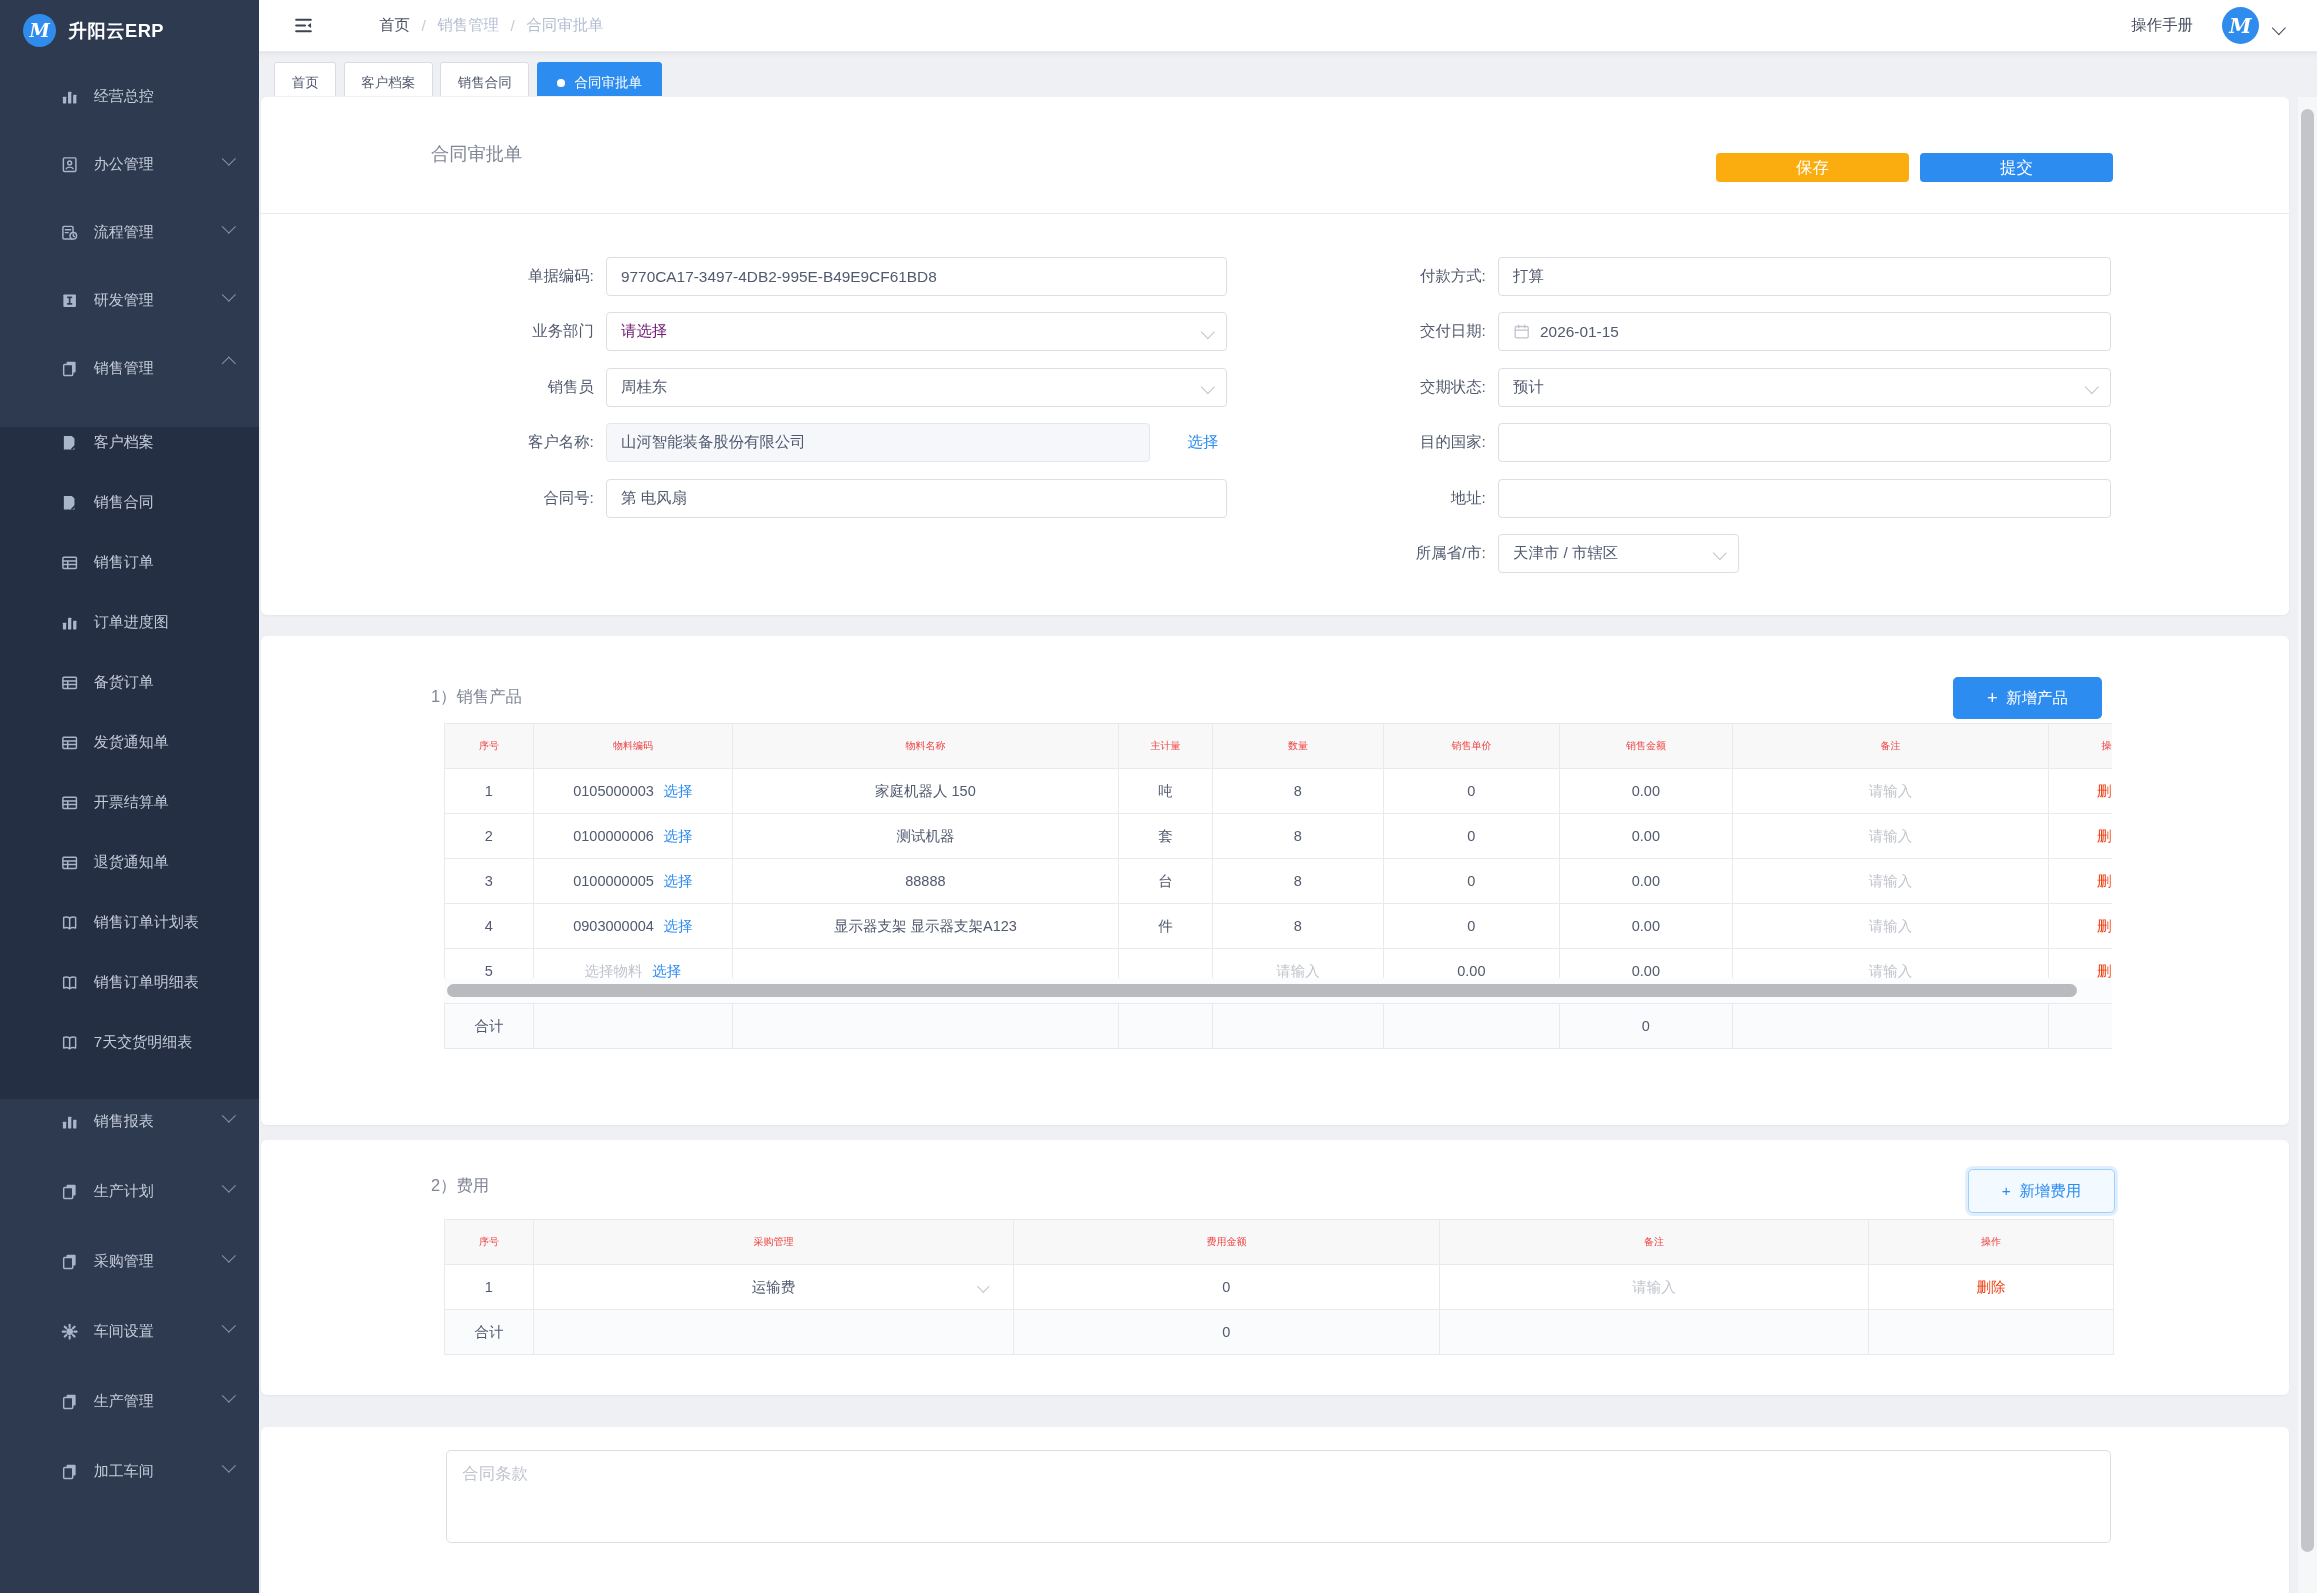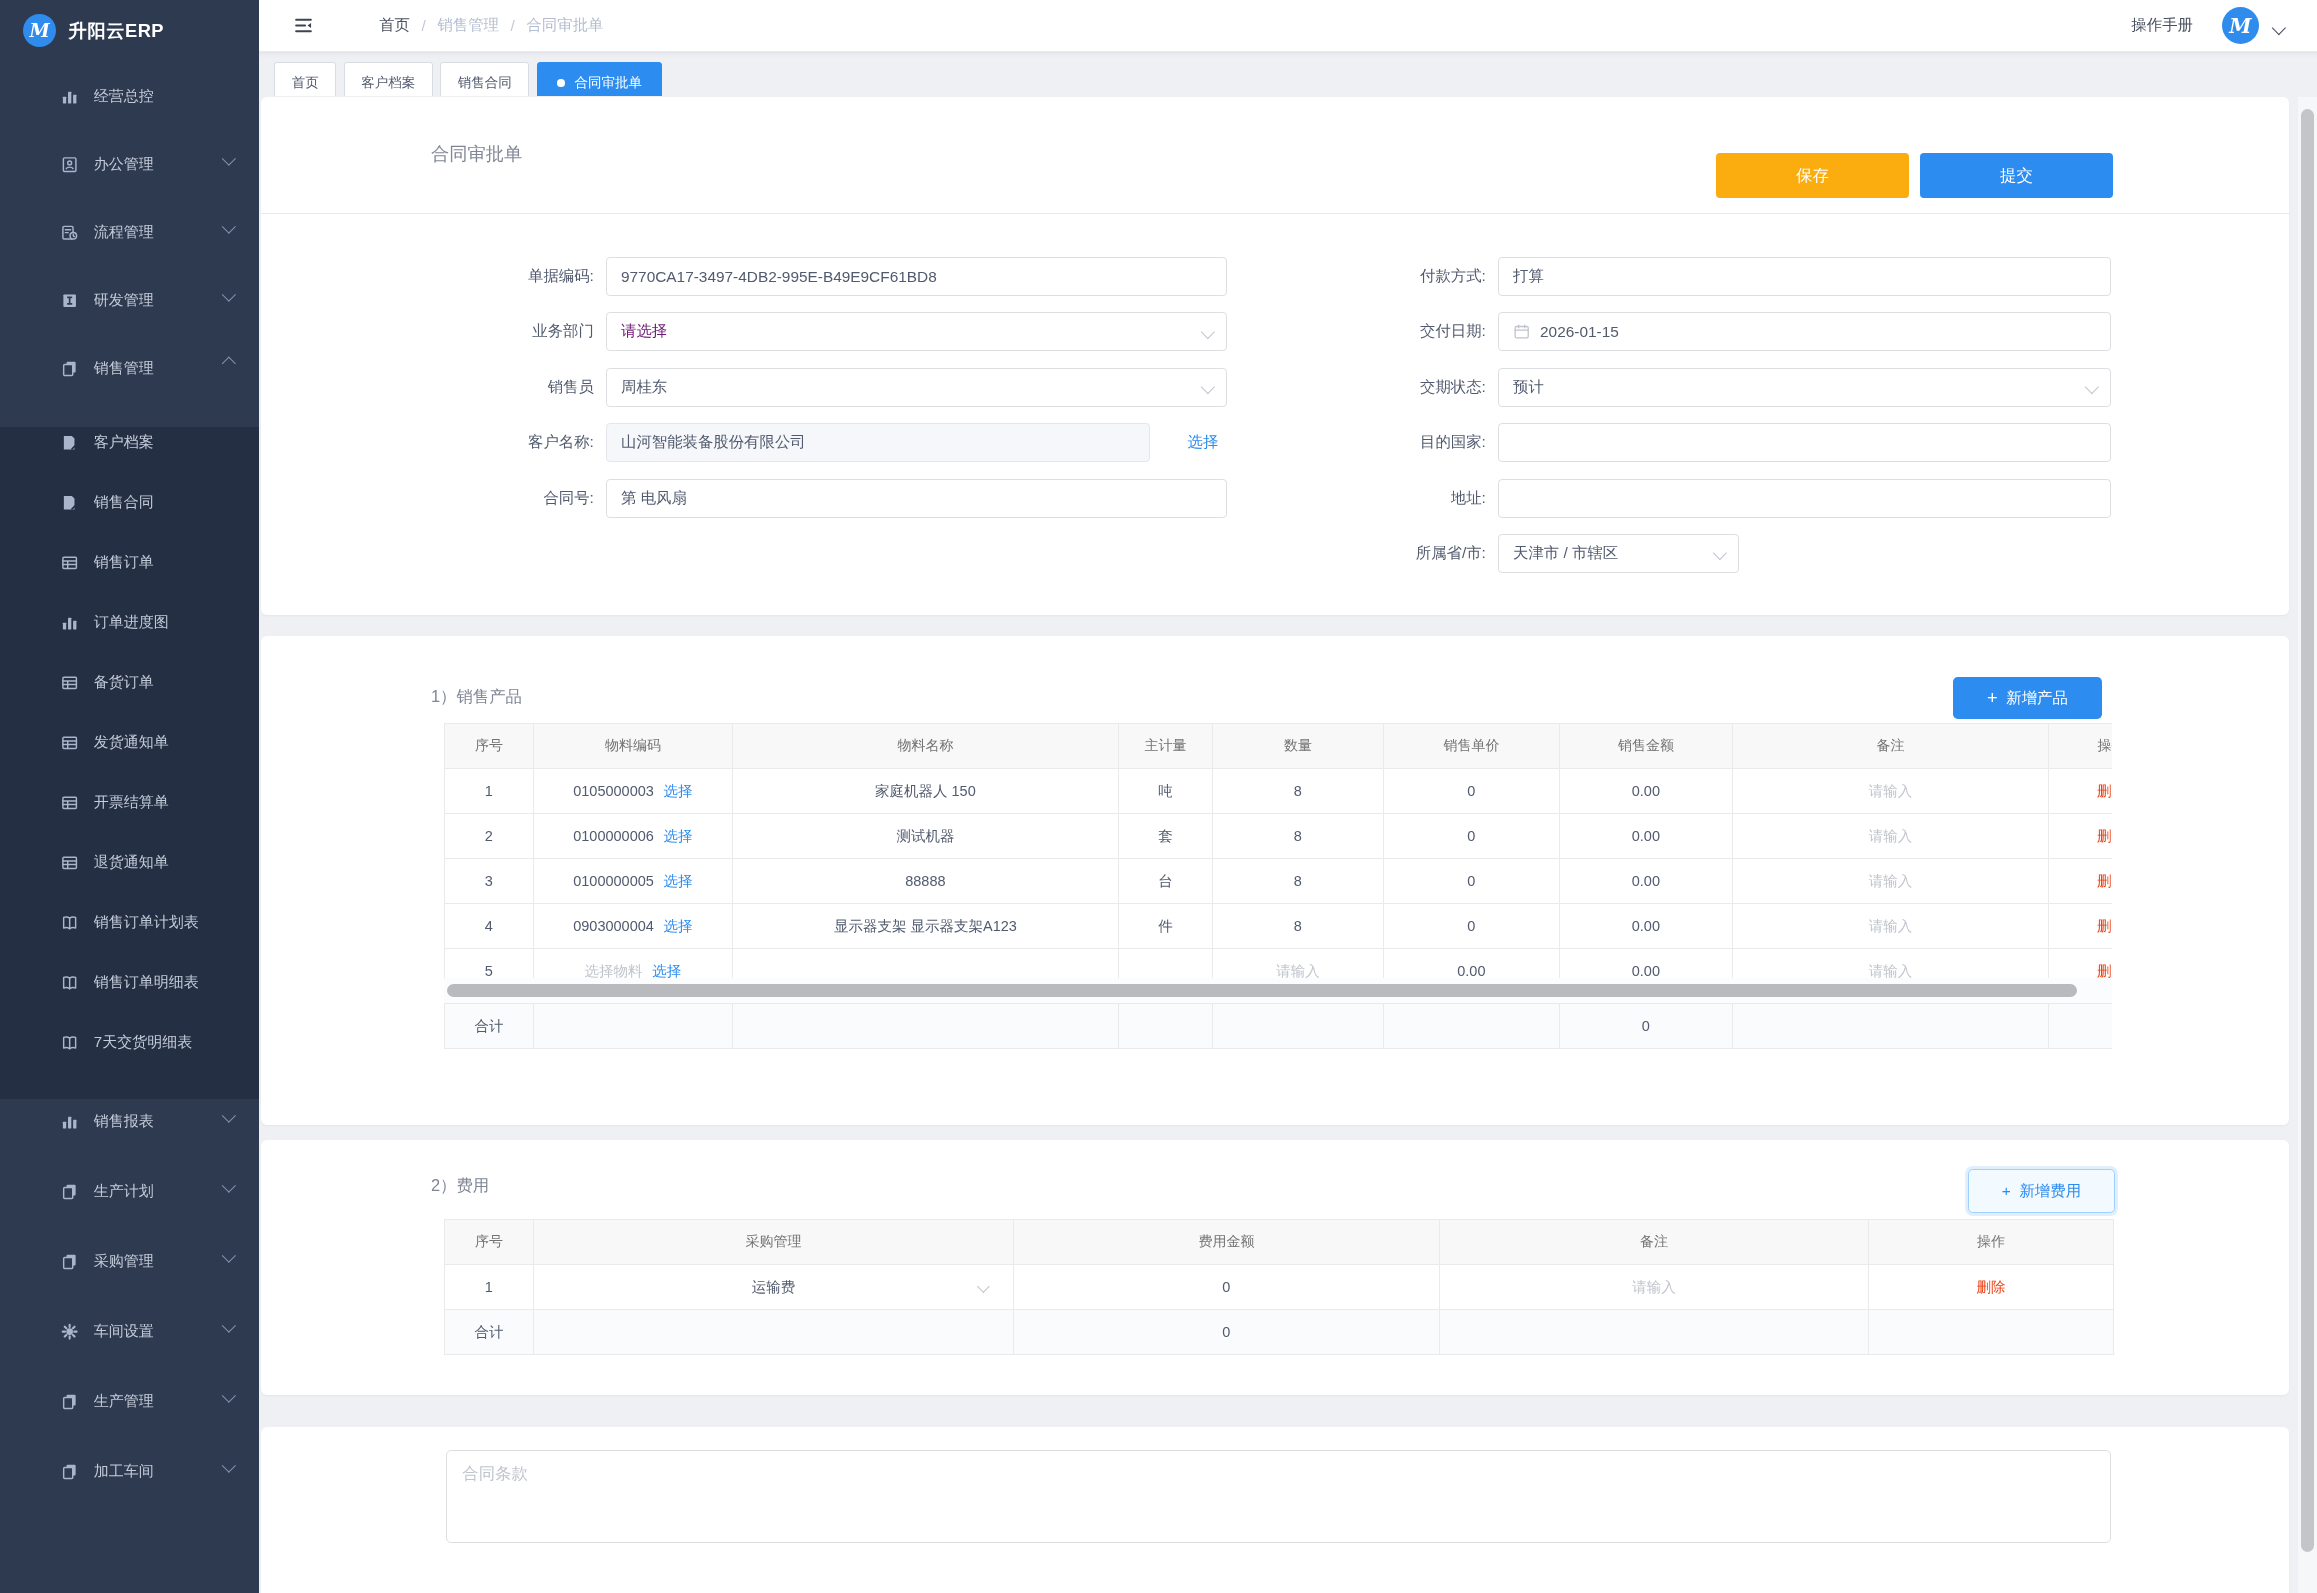--- a/index.html
+++ b/index.html
@@ -53,21 +53,21 @@
 
   
   .content{position:absolute;left:259px;top:97px;width:2058px;height:1497px;overflow:hidden;}
   .card{position:absolute;left:1.9px;width:2028px;background:#fff;border-radius:5.8px;box-shadow:0 1px 1.9px rgba(20,30,50,.05);}
   .card1{top:0;height:518px;}
   .card2{top:539px;height:489px;}
   .card3{top:1043px;height:255px;}
   .card4{top:1330px;height:263px;}
 
   .page-title{position:absolute;left:170px;top:44px;font-size:18.3px;color:#808695;}
-  .btn{position:absolute;height:45px;border-radius:3.9px;display:flex;align-items:center;justify-content:center;font-size:16.4px;color:#fff;cursor:pointer;}
+  .btn{position:absolute;height:29px;border-radius:3.9px;display:flex;align-items:center;justify-content:center;font-size:16.4px;color:#fff;cursor:pointer;}
   .btn-save{left:1455px;top:56px;width:193px;background:#fbad0f;}
   .btn-submit{left:1659px;top:56px;width:193px;background:#2d8cf0;}
   .hdivider{position:absolute;left:0;top:116px;width:100%;height:1px;background:#e8eaec;}
 
   
   .form-col{position:absolute;top:160px;}
   .form-left{left:182px;}
   .form-right{left:1078px;}
   .frow{display:flex;align-items:center;height:39px;margin-bottom:16.4px;}
   .flabel{text-align:right;padding-right:12.6px;font-size:15.4px;color:#515a6e;white-space:nowrap;}
@@ -94,21 +94,21 @@
   .btn-add{position:absolute;left:1692px;top:41px;width:149px;height:42px;background:#2d8cf0;border-radius:4.8px;color:#fff;
     font-size:15.4px;display:flex;align-items:center;justify-content:center;gap:8.7px;cursor:pointer;}
   .btn-add .plus{font-size:18.3px;line-height:1;}
   .btn-add-light{position:absolute;left:1707px;top:29px;width:147px;height:44px;background:#f2f9ff;border:1px solid #9ed0ff;border-radius:4.8px;
     color:#2d8cf0;font-size:15.4px;display:flex;align-items:center;justify-content:center;gap:8.7px;cursor:pointer;
     box-shadow:0 0 0 2.9px rgba(45,140,240,.14);box-sizing:border-box;}
   .tbl-wrap{position:absolute;left:183px;top:87px;width:1668px;overflow:hidden;}
   table{border-collapse:collapse;table-layout:fixed;}
   .ptable{width:1728px;}
   .ftable{width:1668px;}
-  th{height:42px;background:#f8f8f9;border:1px solid #e8eaec;font-weight:normal;font-size:14px;color:#737373;}
+  th{height:42px;background:#f8f8f9;border:1px solid #e8eaec;font-weight:normal;font-size:10px;color:#ef4444;}
   td{height:42px;border:1px solid #e8eaec;background:#fff;text-align:center;font-size:14.5px;color:#515a6e;overflow:hidden;white-space:nowrap;}
   .total-row td{background:#fafbfd;}
   .ph{color:#c0c4cc;}
   .sel-link{color:#2d8cf0;margin-left:9.7px;cursor:pointer;}
   .del{color:#ed4014;cursor:pointer;}
   .hscroll{position:absolute;left:183px;top:342px;width:1668px;height:25px;background:#fbfcfd;display:flex;align-items:center;}
   .hthumb{margin-left:2.9px;width:1630px;height:12.6px;border-radius:6.8px;background:#b8babd;cursor:pointer;}
   .total-wrap{position:absolute;left:183px;top:367px;width:1668px;overflow:hidden;}
   .fee-wrap{position:absolute;left:183px;top:79px;width:1668px;}
   .fee-item-cell{position:relative;}

